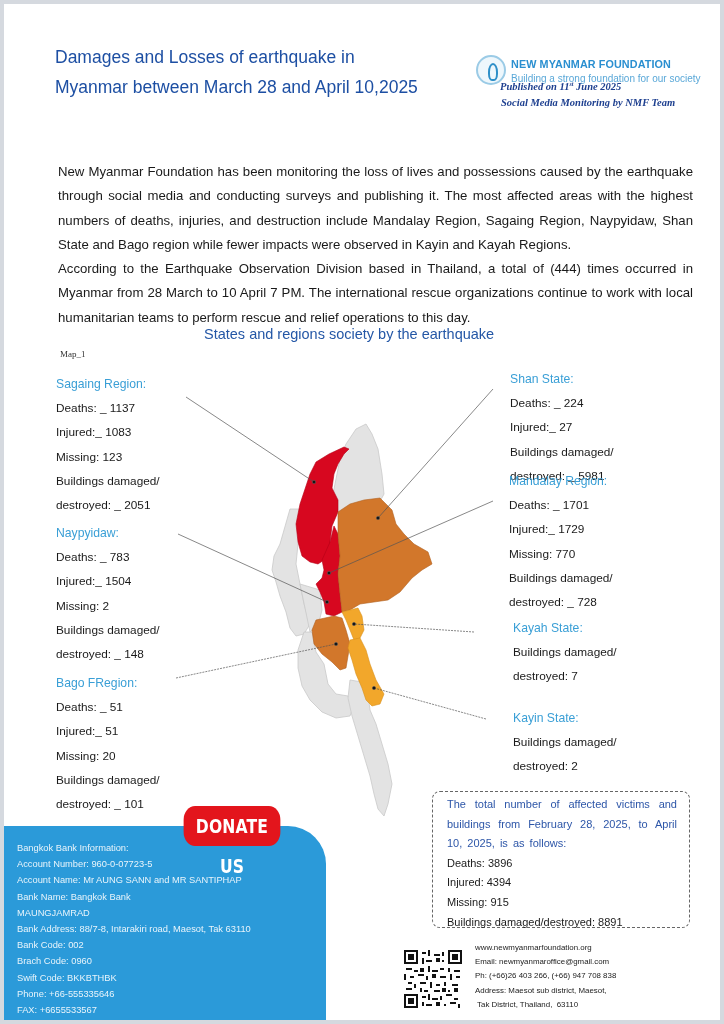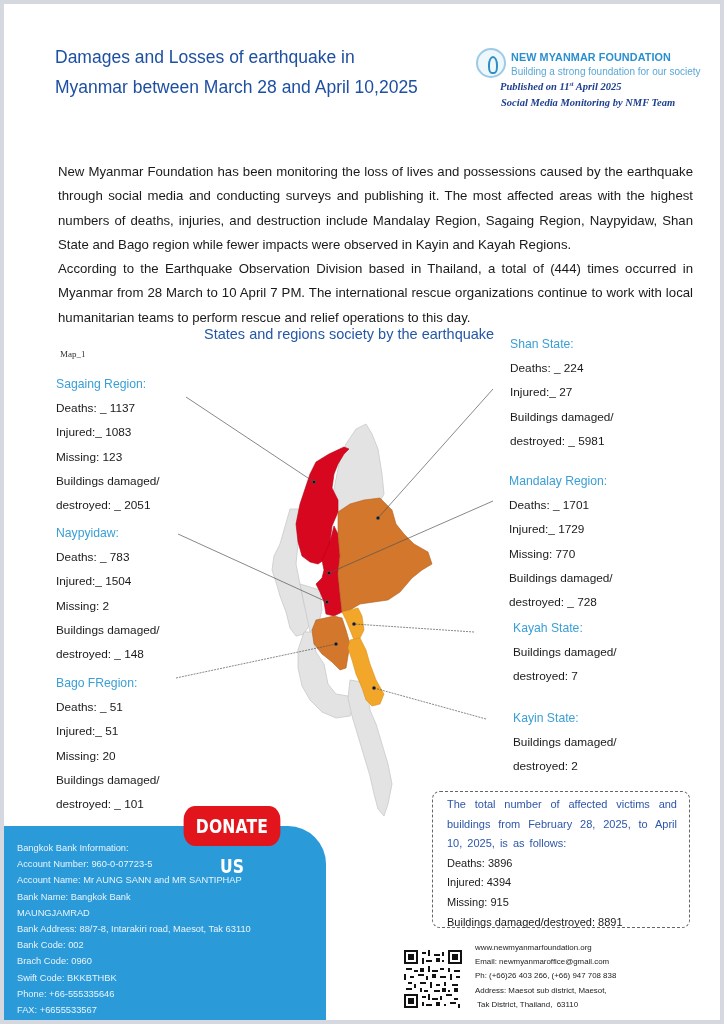--- a/index.html
+++ b/index.html
@@ -6,21 +6,21 @@
   html, body { width: 724px; height: 1024px; overflow: hidden; background: #d5d9df; }
   body { font-family: "Liberation Sans", "DejaVu Sans", sans-serif; color: #222; position: relative; }
   .page {
     position: absolute; left: 4px; top: 4px; width: 716px; height: 1016px;
     background: #ffffff; overflow: hidden; padding-left: 32px;
   }
   .title {
     position: absolute; left: 51px; top: 38px; width: 430px;
     color: #1d4fa3; font-size: 17.5px; line-height: 30px; font-weight: normal;
   }
-  .logo-wrap { position: absolute; left: 472px; top: 44px; width: 230px; height: 30px; text-align: center; }
+  .logo-wrap { position: absolute; left: 472px; top: 51px; width: 230px; height: 30px; text-align: center; }
   .logo-circle {
     position: absolute; left: 0; top: 0; width: 30px; height: 30px; border-radius: 50%;
     border: 2px solid #9bcbe6; background: #eef7fc;
   }
   .logo-circle::after {
     content: ""; position: absolute; left: 10px; top: 6px; width: 6px; height: 14px;
     border: 2px solid #2e8fc8; border-radius: 50% 50% 40% 40%;
   }
   .org-name { position: absolute; left: 35px; top: 3px; color: #2a8fd0; font-weight: bold; font-size: 10.8px; letter-spacing: 0.1px; white-space: nowrap; }
   .org-tag { position: absolute; left: 35px; top: 18px; color: #5aa8d8; font-size: 10px; white-space: nowrap; }
@@ -72,21 +72,21 @@
     <div>Myanmar between March 28 and April 10,2025</div>
   </div>
 
   <div class="logo-wrap">
     <div class="logo-circle"></div>
     <div class="org-name">NEW MYANMAR FOUNDATION</div>
     <div class="org-tag">Building a strong foundation for our society</div>
   </div>
 
   <div class="published">
-    <span><span>Published on 11</span><sup style="font-size:6px">st</sup><span> April 2025</span></span>
+    <span><span>Published on 11</span><sup style="font-size:6px">st</sup><span> June 2025</span></span>
     <span class="p2">Social Media Monitoring by NMF Team</span>
   </div>
 
   <div class="intro">
     <p>New Myanmar Foundation has been monitoring the loss of lives and possessions caused by the earthquake through social media and conducting surveys and publishing it. The most affected areas with the highest numbers of deaths, injuries, and destruction include Mandalay Region, Sagaing Region, Naypyidaw, Shan State and Bago region while fewer impacts were observed in Kayin and Kayah Regions.</p>
     <p>According to the Earthquake Observation Division based in Thailand, a total of (444) times occurred in Myanmar from 28 March to 10 April 7 PM. The international rescue organizations continue to work with local humanitarian teams to perform rescue and relief operations to this day.</p>
   </div>
 
   <div class="map-heading">States and regions society by the earthquake</div>
   <div class="map-label">Map_1</div>
@@ -155,21 +155,21 @@
 
   <div class="region" style="left:52px; top:667px;">
     <div class="rname line">Bago FRegion:</div>
     <div class="line">Deaths: _ 51</div>
     <div class="line">Injured:_ 51</div>
     <div class="line">Missing: 20</div>
     <div class="line">Buildings damaged/</div>
     <div class="line">destroyed: _ 101</div>
   </div>
 
-  <div class="region" style="left:506px; top:328px;">
+  <div class="region" style="left:506px; top:363px;">
     <div class="rname line">Shan State:</div>
     <div class="line">Deaths: _ 224</div>
     <div class="line">Injured:_ 27</div>
     <div class="line">Buildings damaged/</div>
     <div class="line">destroyed: _ 5981</div>
   </div>
 
   <div class="region" style="left:505px; top:465px;">
     <div class="rname line">Mandalay Region:</div>
     <div class="line">Deaths: _ 1701</div>

